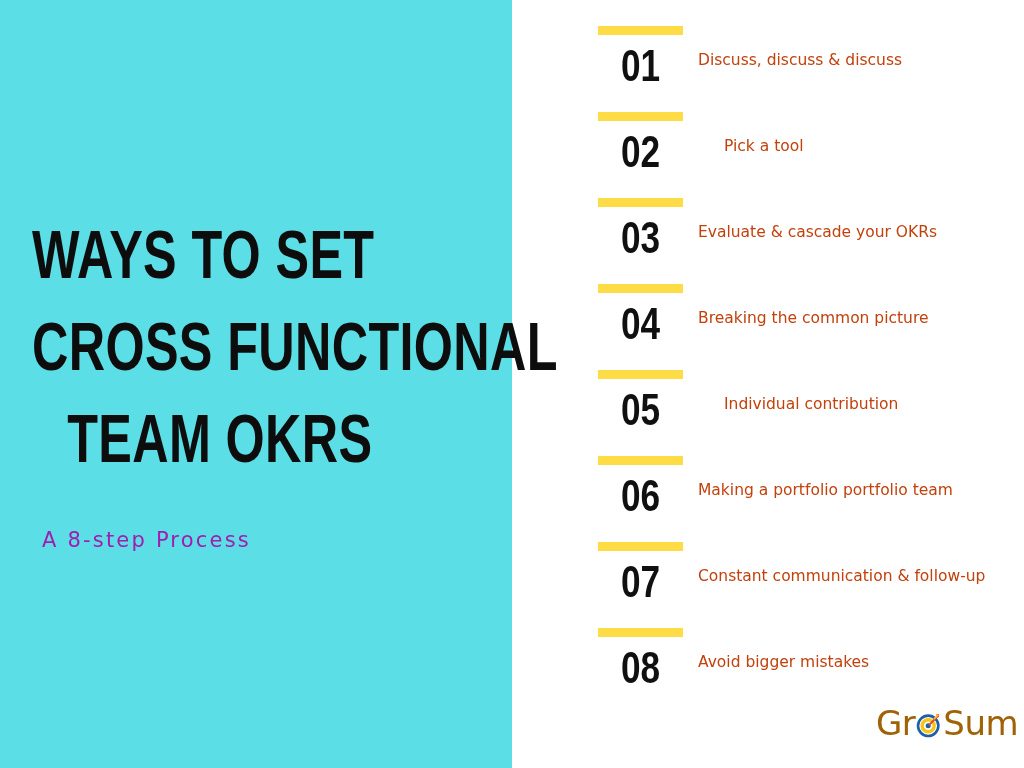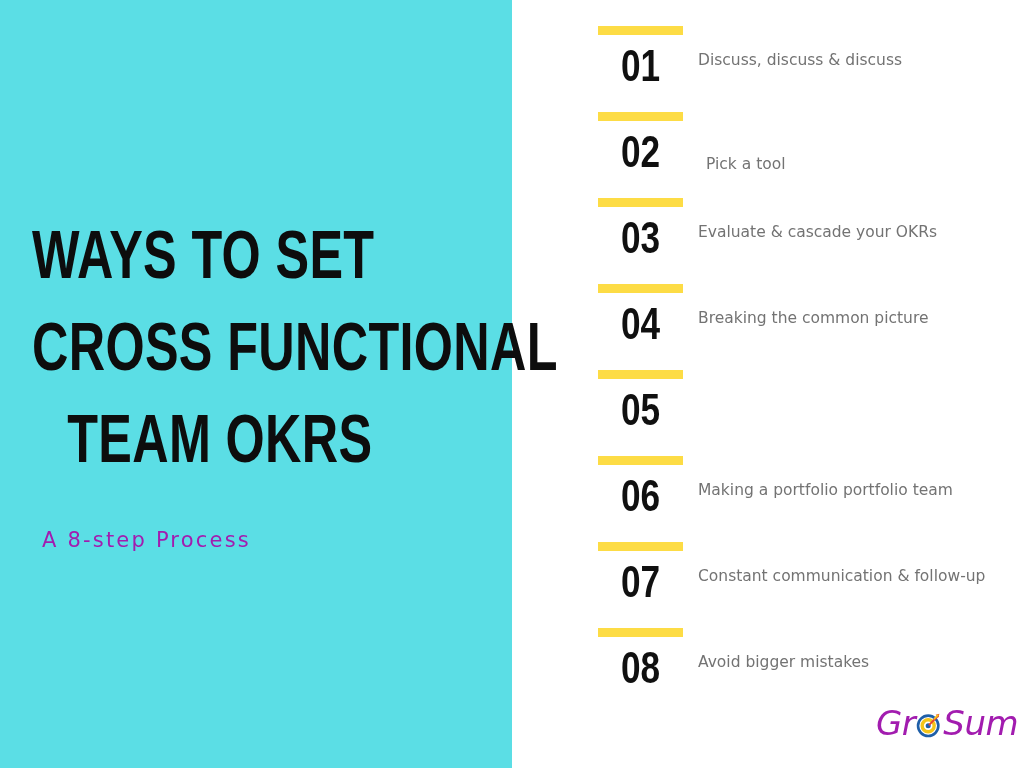--- a/index.html
+++ b/index.html
@@ -103,44 +103,42 @@
     transform-origin: center center;
   }
 
   .step-label {
     position: absolute;
     left: 186px;
     top: 24px;
     font-family: "DejaVu Sans", sans-serif;
     font-size: 15.5px;
     line-height: 20px;
-    color: #737373;
+    color: #c2410c;
     white-space: nowrap;
   }
   .step-label.indented {
-    left: 194px;
-    margin-top: 18px;
+    left: 212px;
   }
 
   
   .logo {
     position: absolute;
     left: 876px;
     top: 702px;
     display: flex;
     align-items: center;
     height: 42px;
   }
   .logo-text {
     font-family: "DejaVu Sans", sans-serif;
     font-size: 34px;
     line-height: 34px;
-    color: #a21caf;
+    color: #a16207;
     letter-spacing: -0.5px;
-    font-style: italic;
   }
   .logo-target {
     width: 26px;
     height: 26px;
     margin: 0 1px;
     position: relative;
     top: 2px;
   }
 </style>
 </head>
@@ -174,20 +172,21 @@
         <div class="step-label">Evaluate &amp; cascade your OKRs</div>
       </div>
       <div class="step" style="top: 284px;">
         <div class="step-dash"></div>
         <div class="step-num">04</div>
         <div class="step-label">Breaking the common picture</div>
       </div>
       <div class="step" style="top: 370px;">
         <div class="step-dash"></div>
         <div class="step-num">05</div>
+        <div class="step-label indented">Individual contribution</div>
       </div>
       <div class="step" style="top: 456px;">
         <div class="step-dash"></div>
         <div class="step-num">06</div>
         <div class="step-label">Making a portfolio portfolio team</div>
       </div>
       <div class="step" style="top: 542px;">
         <div class="step-dash"></div>
         <div class="step-num">07</div>
         <div class="step-label">Constant communication &amp; follow-up</div>

